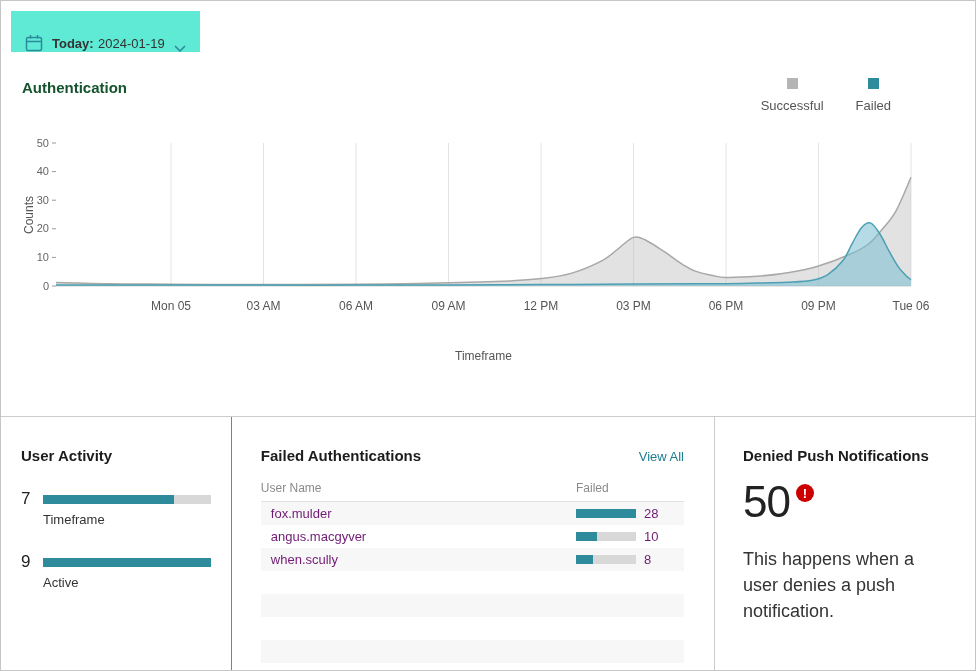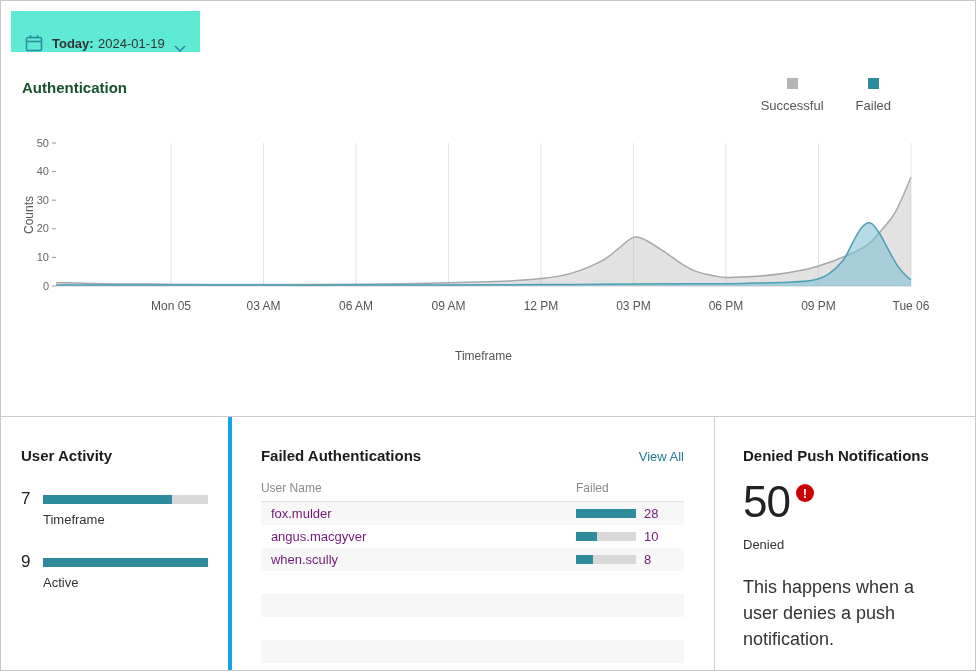--- a/index.html
+++ b/index.html
@@ -18,21 +18,21 @@
   #auth-chart{position:absolute;top:135px;left:20px;}
   #auth-chart .ytick{font-size:11px;fill:#666;}
   #auth-chart .xtick{font-size:12px;fill:#555;}
   #auth-chart .axis-label{font-size:12px;fill:#555;}
   .xlabel{position:absolute;top:348px;left:55px;width:855px;text-align:center;font-size:12px;color:#555;}
 
   
   .panels{position:absolute;top:415px;left:0;right:0;bottom:0;border-top:1px solid #ccc;display:flex;}
   .panel{box-sizing:border-box;}
   .panel h3{margin:0;font-size:15px;color:#1c1c1c;}
-  .panel-left{width:237px;border-right:4px solid #0ea5e9;padding:30px 20px 0 20px;}
+  .panel-left{width:237px;border-right:1px solid #0ea5e9;padding:30px 20px 0 20px;}
   .panel-mid{width:497px;border-right:1px solid #ccc;padding:30px 30px 0 29px;}
   .panel-right{flex:1;padding:30px 24px 0 28px;}
 
   .ua-item{margin-top:25px;}
   .ua-row{display:flex;align-items:center;gap:8px;}
   .ua-count{width:14px;font-size:17px;color:#222;}
   .ua-bar{flex:1;height:9px;background:#d8d8d8;}
   .ua-fill{height:100%;background:#2e8b9c;}
   .ua-label{margin-left:22px;margin-top:3px;font-size:13px;color:#333;}
 
@@ -195,18 +195,17 @@
         <div class="fa-row alt"></div>
       </div>
     </section>
 
     <section class="panel panel-right">
       <h3>Denied Push Notifications</h3>
       <div class="dpn-count-row">
         <span class="big-count">50</span>
         <span class="alert-badge">!</span>
       </div>
-      <div class="denied-label">Denied</div>
       <p class="denied-desc">This happens when a user denies a push notification.</p>
     </section>
 
   </div>
 </div>
 
 </body></html>

